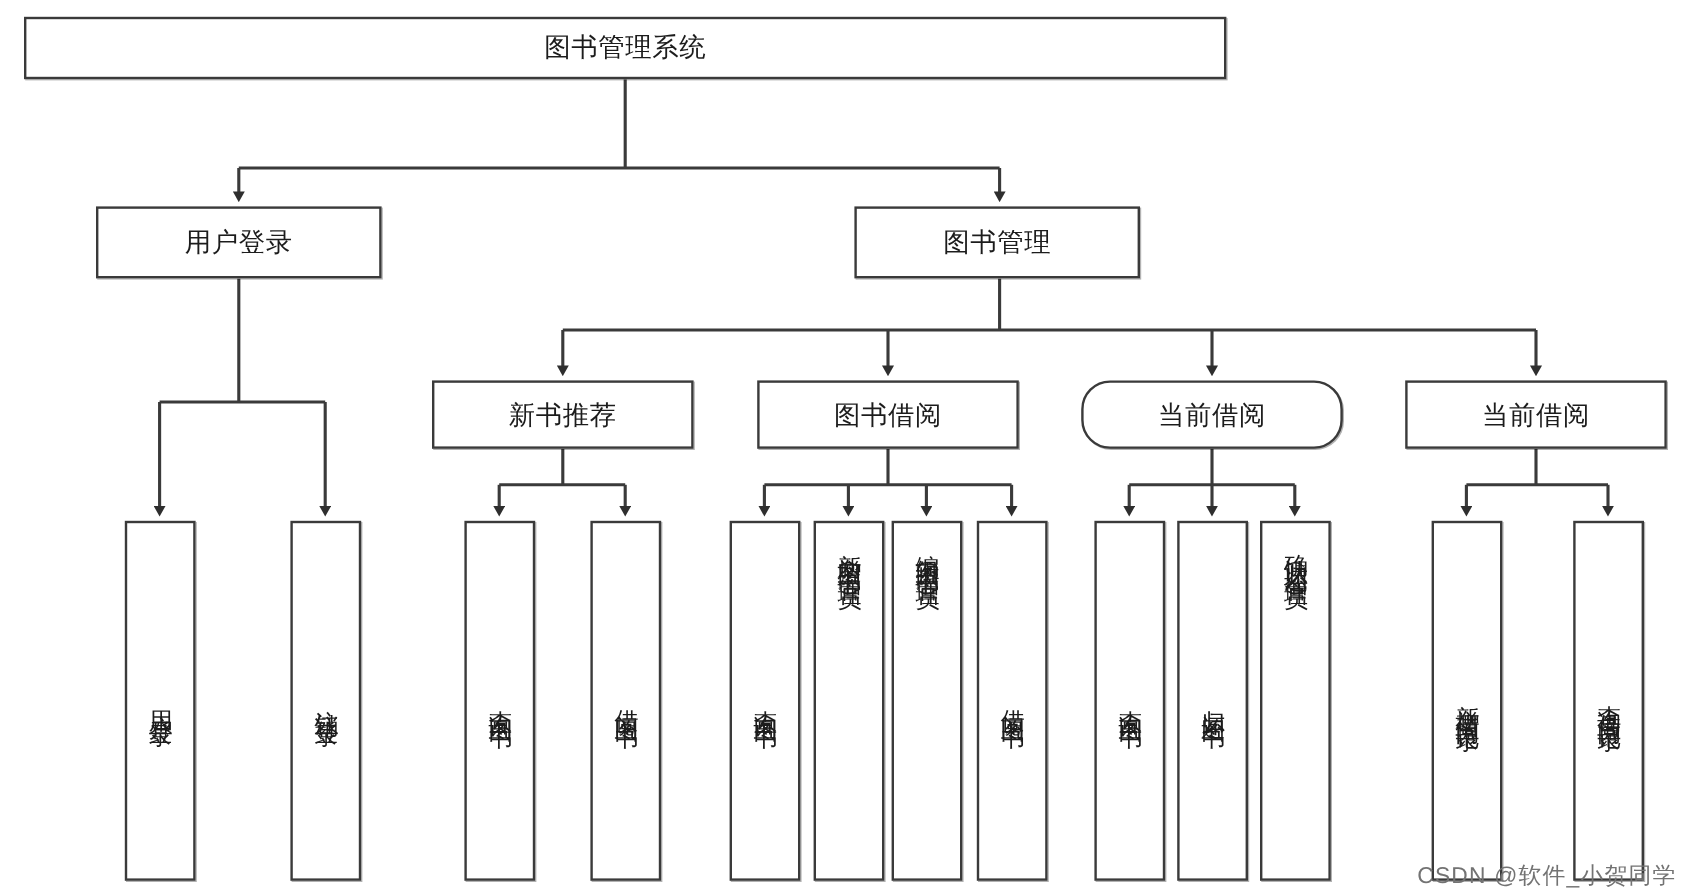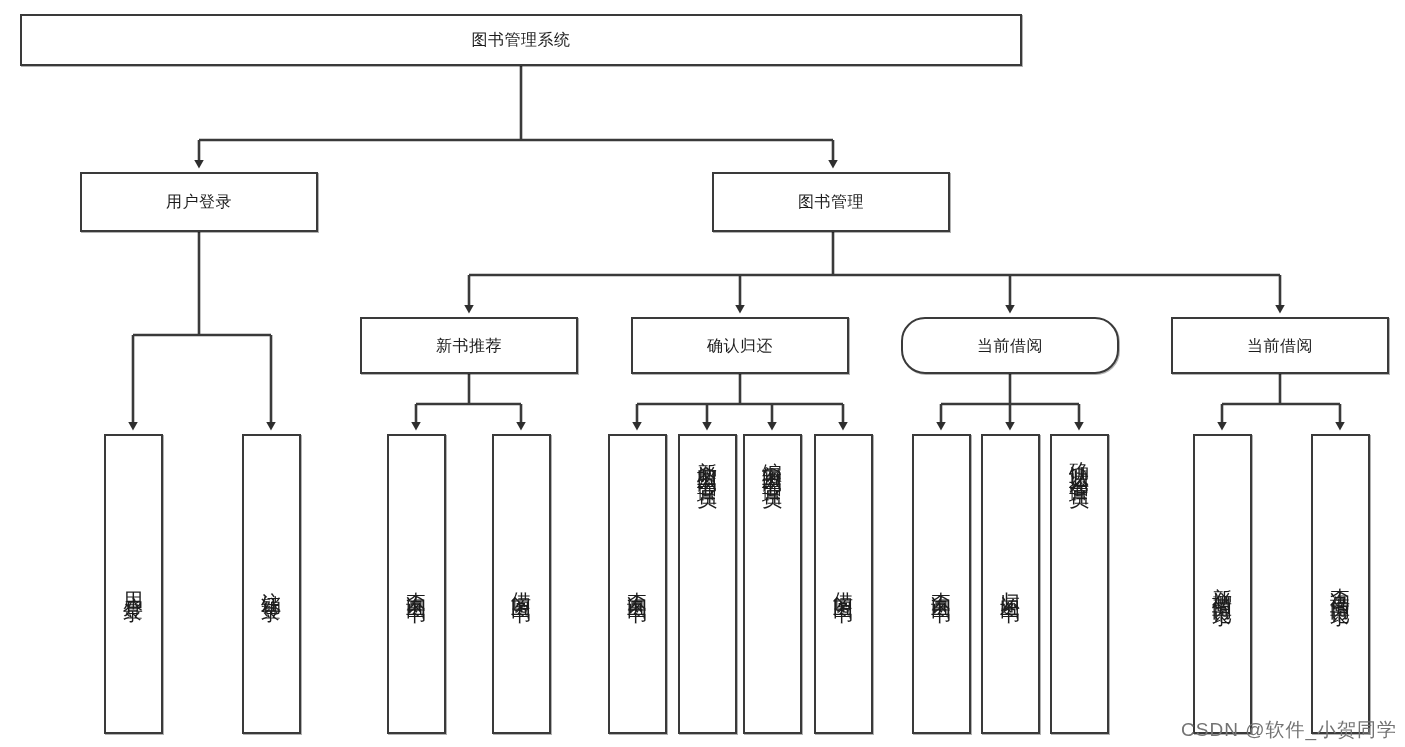--- a/index.html
+++ b/index.html
@@ -17,21 +17,21 @@
     box-sizing:border-box;
     background:#ffffff;
     border:2px solid #3a3a3a;
     display:flex;
     align-items:center;
     justify-content:center;
     box-shadow:1px 1px 0 rgba(0,0,0,0.30);
   }
   .node .label{
     color:#1c1c1c;
-    font-size:16px;
+    font-size:22px;
     line-height:1.25;
     letter-spacing:0.5px;
     white-space:nowrap;
     text-align:center;
   }
   
   .leaf .label{
     writing-mode:vertical-rl;
     text-orientation:upright;
     font-size:20px;
@@ -118,21 +118,21 @@
     <span class="label">用户登录</span>
   </div>
   <div class="node" style="left:712px;top:172px;width:238px;height:60px;">
     <span class="label">图书管理</span>
   </div>
 
   <div class="node" style="left:360px;top:317px;width:218px;height:57px;">
     <span class="label">新书推荐</span>
   </div>
   <div class="node" style="left:631px;top:317px;width:218px;height:57px;">
-    <span class="label">确认归还</span>
+    <span class="label">图书借阅</span>
   </div>
   <div class="node" style="left:901px;top:317px;width:218px;height:57px;border-radius:24px;">
     <span class="label">当前借阅</span>
   </div>
   <div class="node" style="left:1171px;top:317px;width:218px;height:57px;">
     <span class="label">当前借阅</span>
   </div>
 
   <div class="node leaf centered" style="left:104px;top:434px;width:59px;height:300px;">
     <span class="label">用户登录</span>

